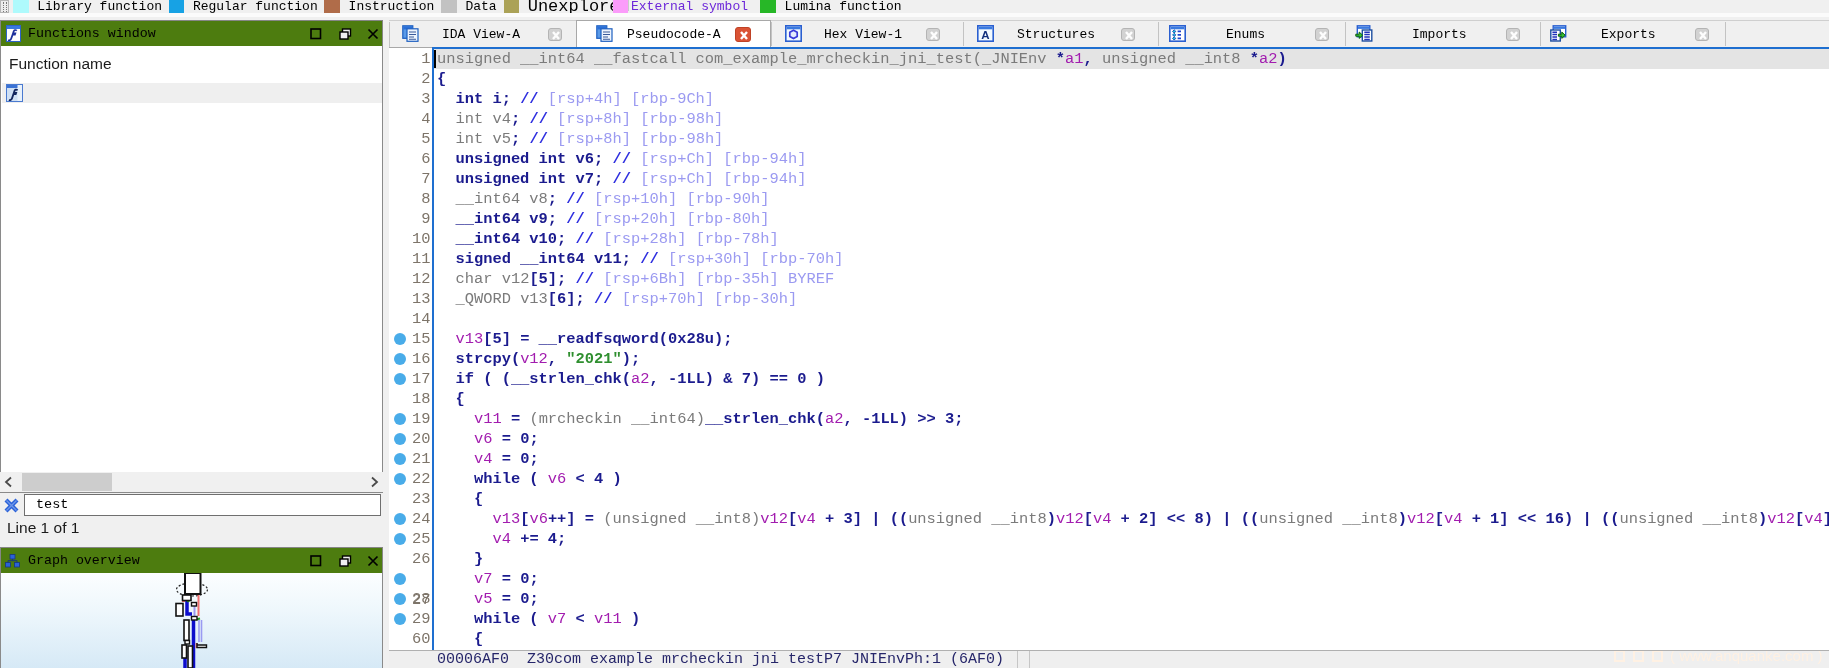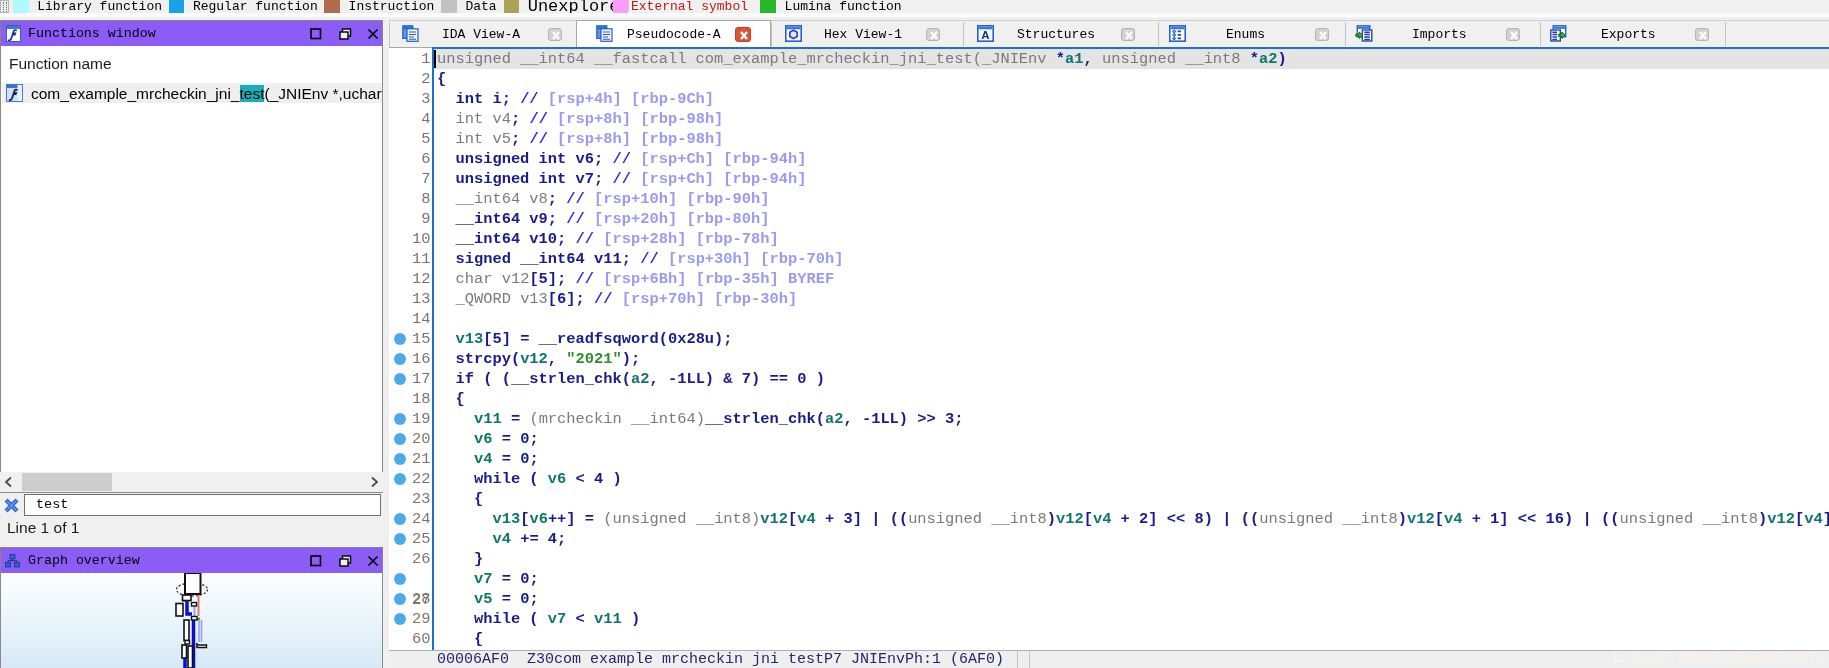--- a/index.html
+++ b/index.html
@@ -2,28 +2,28 @@
 <html><head><meta charset="utf-8">
 <style>
 *{margin:0;padding:0;box-sizing:border-box}
 html,body{width:1829px;height:668px;overflow:hidden;background:#f0f0f0;
  font-family:"Liberation Mono",monospace;}
 .abs{position:absolute}
 .mono{font-family:"Liberation Mono",monospace}
 .sans{font-family:"Liberation Sans",sans-serif}
 .k{color:#1b1b8e}
 .g{color:#7b7b7b;font-weight:normal}
-.v{color:#0f766e;font-weight:bold}
-.c{color:#9b9af1;font-weight:bold}
+.v{color:#a21caf;font-weight:normal}
+.c{color:#9b9af1;font-weight:normal}
 .s{color:#2d2ddf}
 .str{color:#2f8f2f}
 .cl{position:absolute;left:437px;white-space:pre;font-size:15.4px;line-height:20px;color:#1b1b8e;font-weight:bold}
 .ln{position:absolute;left:389px;width:41.5px;text-align:right;font-size:15.4px;line-height:20px;color:#7d7469}
 .dot{position:absolute;left:394px;width:12px;height:12px;border-radius:50%;background:#49ace9}
-.ttl{position:absolute;left:0px;width:382.5px;height:36px;background:#8b5cf6;border:1px solid #868686}
+.ttl{position:absolute;left:0px;width:382.5px;height:36px;background:#4d7c0f;border:1px solid #868686}
 .ttxt{position:absolute;left:27px;top:5px;font-size:13.3px;color:#000}
 .tlbl{position:absolute;top:27px;font-size:13px;color:#000}
 .xbtn{position:absolute;width:14px;height:13px;border-radius:3px;background:#d2d2d2;border:1px solid #b4b4b4}
 .xbtn svg,.xbtnr svg{position:absolute;left:0;top:0}
 .xbtnr{position:absolute;width:16px;height:15px;border-radius:3px;background:#da5335;border:1px solid #bf4226}
 .sep{position:absolute;top:22px;width:1px;height:24px;background:#c3c3c3}
 </style></head>
 <body>
 
 <div class="abs" style="left:0;top:0;width:1829px;height:13px;background:#f0f0f0"></div>
@@ -35,21 +35,21 @@
 <div class="abs mono" style="left:37.2px;top:0;font-size:13px;line-height:14px;color:#000">Library function</div>
 <div class="abs" style="left:168.7px;top:0;width:15.6px;height:13px;background:#17a2e4"></div>
 <div class="abs mono" style="left:192.9px;top:0;font-size:13px;line-height:14px;color:#000">Regular function</div>
 <div class="abs" style="left:324.4px;top:0;width:15.6px;height:13px;background:#b06c49"></div>
 <div class="abs mono" style="left:348.6px;top:0;font-size:13px;line-height:14px;color:#000">Instruction</div>
 <div class="abs" style="left:441.2px;top:0;width:15.6px;height:13px;background:#c2c2c2"></div>
 <div class="abs mono" style="left:465.4px;top:0;font-size:13px;line-height:14px;color:#000">Data</div>
 <div class="abs" style="left:503.5px;top:0;width:15.6px;height:13px;background:#aba257"></div>
 <div class="abs mono" style="left:527.7px;top:0;font-size:17px;line-height:14px;color:#000">Unexplored</div>
 <div class="abs" style="left:612.5px;top:0;width:15.6px;height:13px;background:#fb9cfa"></div>
-<div class="abs mono" style="left:631px;top:0;font-size:13px;line-height:14px;color:#b91c1c">External symbol</div>
+<div class="abs mono" style="left:631px;top:0;font-size:13px;line-height:14px;color:#6d28d9">External symbol</div>
 <div class="abs" style="left:760.4px;top:0;width:15.6px;height:13px;background:#27b727"></div>
 <div class="abs mono" style="left:784.6px;top:0;font-size:13px;line-height:14px;color:#000">Lumina function</div>
 <div class="abs" style="left:0;top:13px;width:1829px;height:4px;background:#fbfbfb"></div>
 <div class="ttl" style="top:20px">
 <svg class="abs" style="left:5px;top:4px" width="15" height="17" viewBox="0 0 15 17">
       <rect x="0.5" y="0.5" width="14" height="16" fill="#fdfdfd" stroke="#2e62c8" stroke-width="1"></rect>
       <rect x="1" y="1" width="13" height="3" fill="#3a79dd"></rect>
       <path d="M10.8 5.6 C9.6 4.6 8.2 4.9 7.7 6.3 L7 8.4 L9.3 8.4 L8.9 9.6 L6.6 9.6 L5.2 13.6 C4.6 15.3 3.2 15.6 2.2 14.9" fill="none" stroke="#1c2f9c" stroke-width="1.7"></path>
     </svg>
 <div class="ttxt">Functions window</div>
@@ -66,21 +66,20 @@
 </div>
 <div class="abs" style="left:0;top:46px;width:382.5px;height:426px;background:#fff;border-left:1px solid #8a8a8a;border-right:1px solid #8a8a8a;overflow:hidden">
 <div class="abs sans" style="left:8px;top:9px;font-size:15.5px;color:#1b1b1b">Function name</div>
 <div class="abs" style="left:1px;top:37px;width:380px;height:20px;background:#efefef"></div>
 <svg class="abs" style="left:5px;top:38px" width="17" height="18" viewBox="0 0 17 18">
       <rect x="0.5" y="0.5" width="16" height="17" fill="#cfe0f4" stroke="#4a7ad0" stroke-width="1"></rect>
       <rect x="1" y="1" width="15" height="3" fill="#3a72d4"></rect>
       <rect x="11.5" y="1" width="4.5" height="16" fill="#e8f1fb"></rect>
       <path d="M11.6 6.2 C10.4 5.2 9 5.5 8.5 6.9 L7.8 9 L10.1 9 L9.7 10.2 L7.4 10.2 L6 14.4 C5.4 16.1 4 16.4 3 15.7" fill="none" stroke="#13265e" stroke-width="1.8"></path>
     </svg>
-<div class="abs sans" style="left:30px;top:38px;font-size:15.5px;line-height:20px;color:#000;white-space:pre">com_example_mrcheckin_jni_<span style="background:#17b0ba">test</span>(_JNIEnv *,uchar</div>
 </div>
 <div class="abs" style="left:0;top:472px;width:382.5px;height:21px;background:#f0f0f0;border-bottom:1.5px solid #8a8a8a">
 <svg class="abs" style="left:3px;top:4px" width="12" height="12" viewBox="0 0 12 12">
       <path d="M8 1.5 L3 6 L8 10.5" fill="none" stroke="#4a4a4a" stroke-width="1.8"></path>
     </svg>
 <div class="abs" style="left:22px;top:1px;width:90px;height:18px;background:#cdcdcd"></div>
 <svg class="abs" style="left:368px;top:4px" width="12" height="12" viewBox="0 0 12 12">
       <path d="M4 1.5 L9 6 L4 10.5" fill="none" stroke="#4a4a4a" stroke-width="1.8"></path>
     </svg>
 </div>

